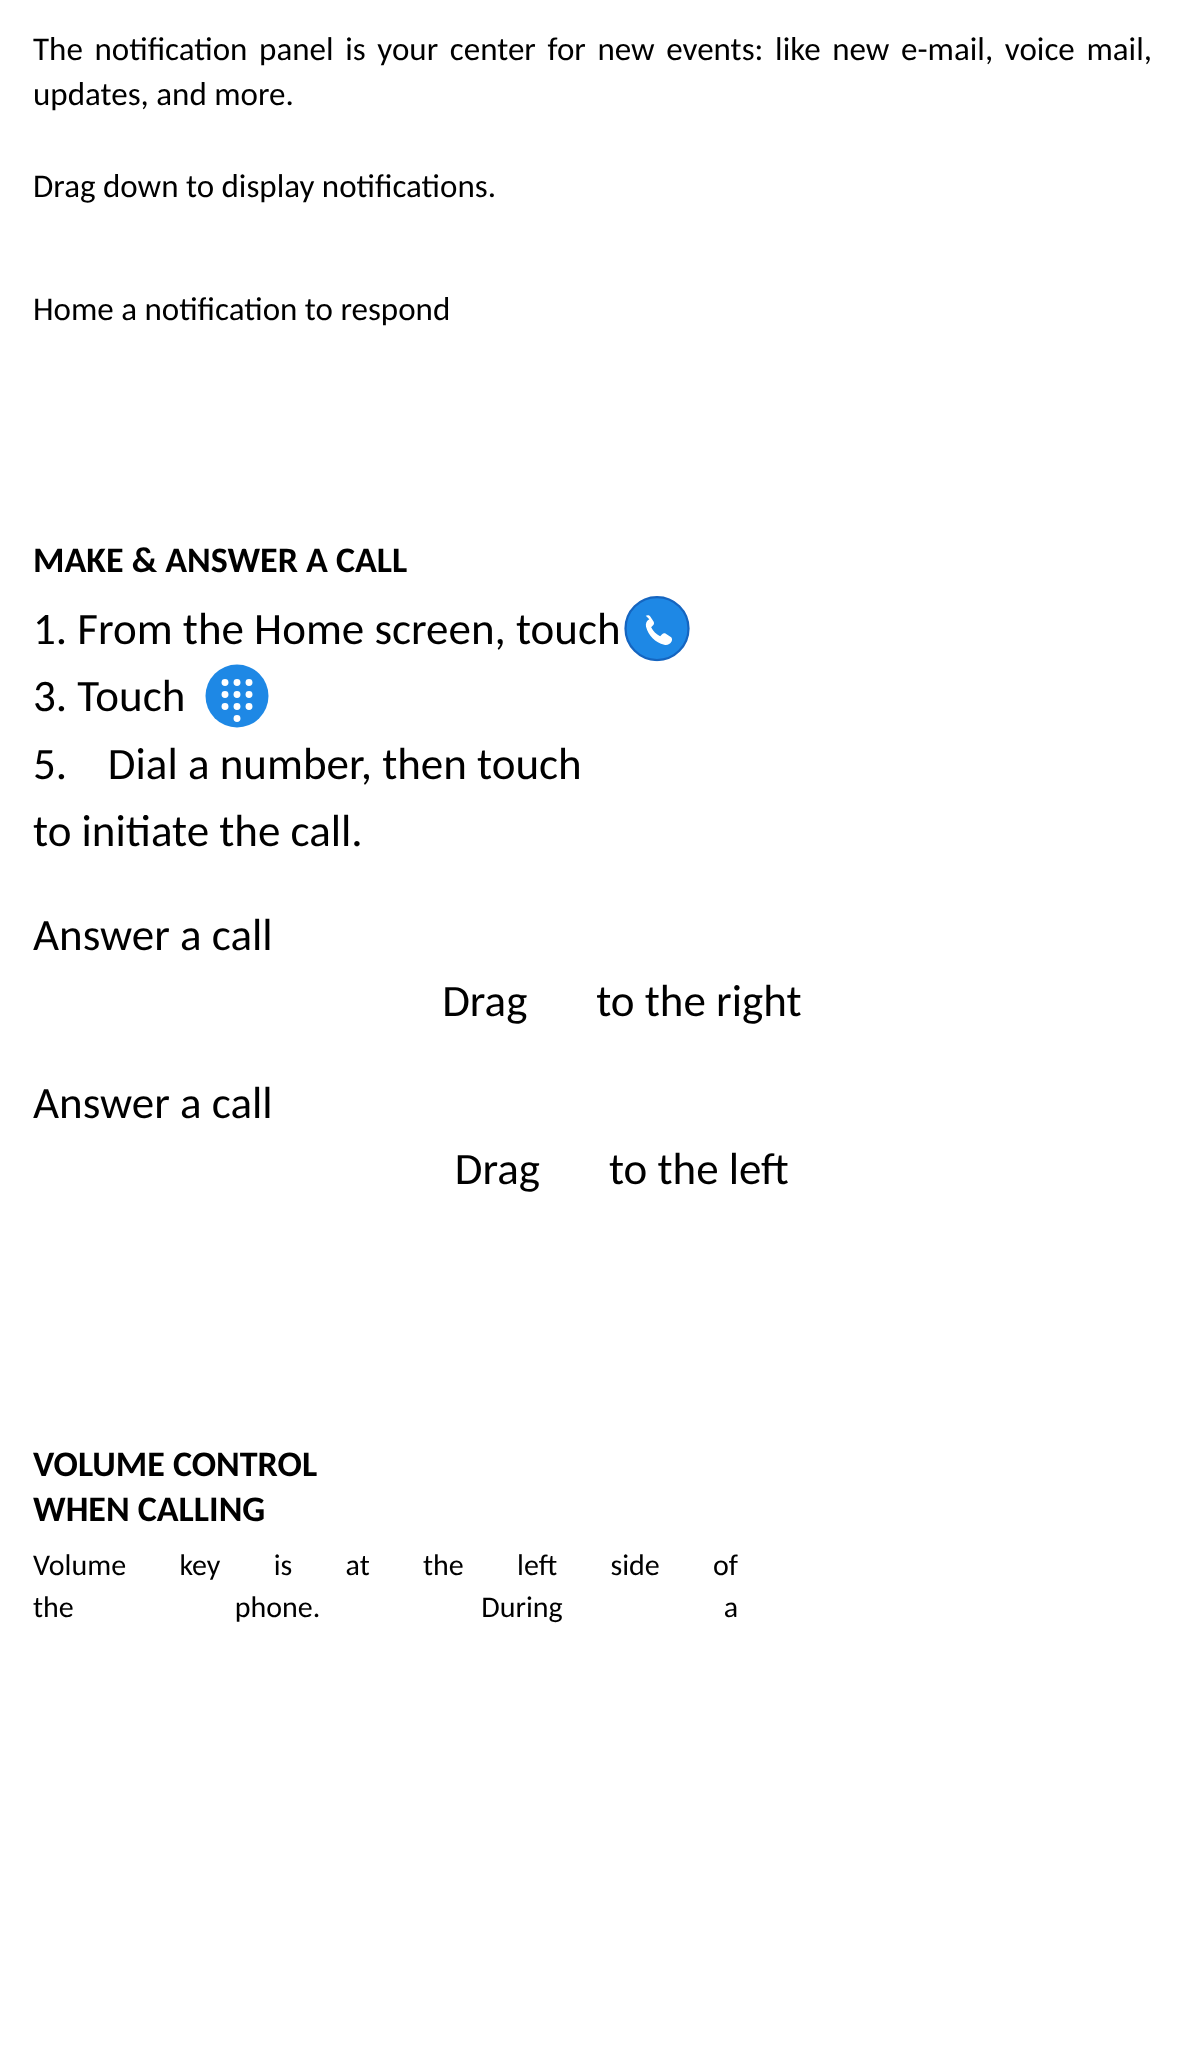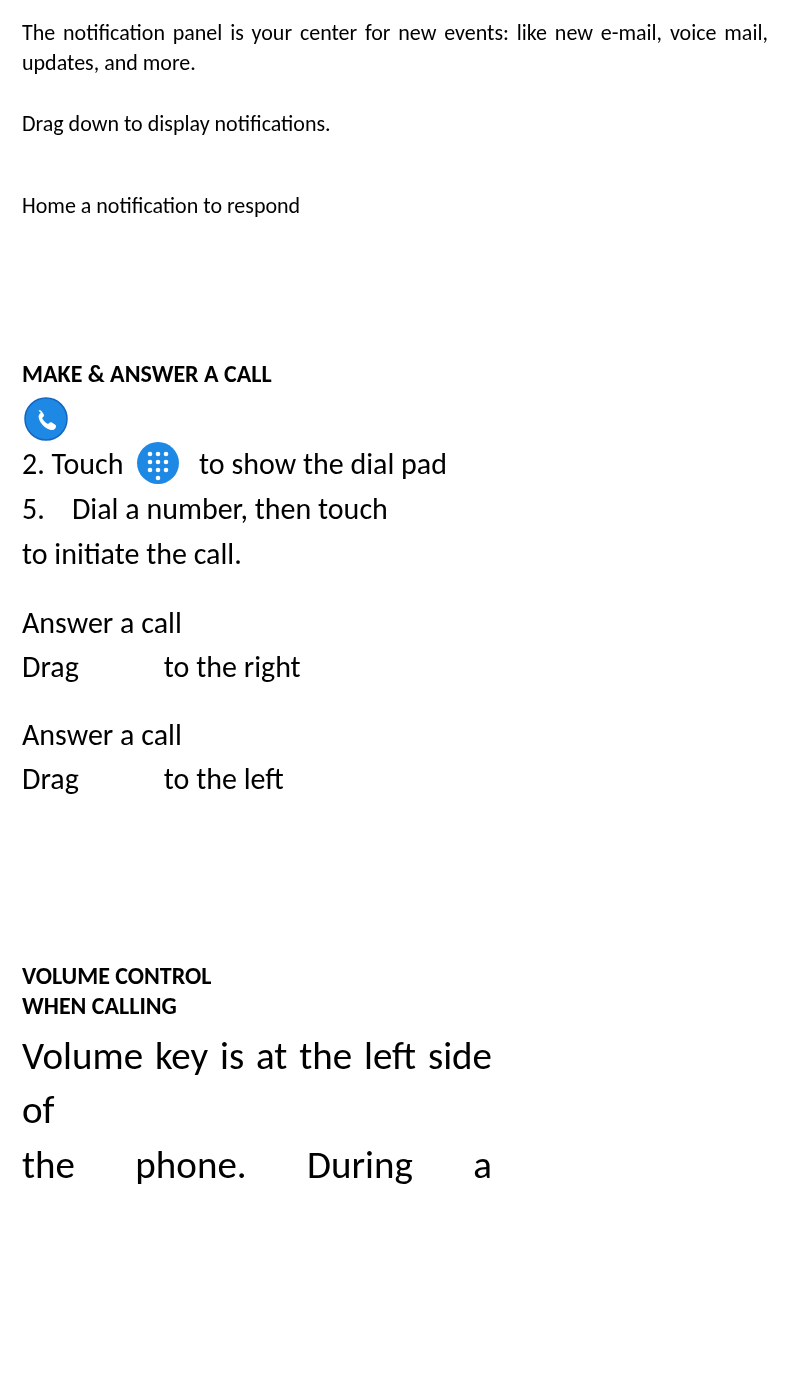--- a/index.html
+++ b/index.html
@@ -42,74 +42,75 @@
   }
   .phone-icon {
     width: 44px; height: 44px;
     margin-left: 2px;
   }
   .dialpad-icon {
     width: 44px; height: 44px;
     margin: 0 12px 0 6px;
   }
   .just {
-    font-size: 39px;
+    font-size: 20px;
     line-height: 1.4;
     text-align: justify;
     text-align-last: justify;
     width: 470px;
   }
   .drag-line {
     font-size: 30px;
     line-height: 1.45;
+    text-align: center;
   }
   .drag-line .d1 { display: inline-block; width: 135px; }
 </style>
 </head>
 <body>
 
 <p class="para">The notification panel is your center for new events: like new e-mail, voice mail, updates, and more.</p>
 <div class="gap-s"></div>
 <p class="para">Drag down to display notifications.</p>
 <div class="gap-m"></div>
 <p class="para">Home a notification to respond</p>
 
 <div class="gap-l"></div>
 
 <h2 class="section">MAKE &amp; ANSWER A CALL</h2>
 
 <div class="line">
+  <span class="seg">1. From the Home screen, touch</span>
   <span class="icon-wrap phone-icon">
     <svg viewBox="0 0 44 44" width="44" height="44">
       <circle cx="22" cy="22" r="21" fill="#1e88e5" stroke="#1565c0" stroke-width="1.5"></circle>
       <path d="M14.5 13.5 c1.2 -0.6 2.4 -0.4 3 0.5 l2.2 3.3 c0.5 0.8 0.4 1.8 -0.3 2.5 l-1.3 1.3 c1.3 2.7 3.3 4.7 6 6 l1.3 -1.3 c0.7 -0.7 1.7 -0.8 2.5 -0.3 l3.3 2.2 c0.9 0.6 1.1 1.8 0.5 3 c-0.9 1.8 -2.9 2.7 -4.9 2.2 c-5.9 -1.5 -10.6 -6.2 -12.1 -12.1 c-0.5 -2 0.4 -4 2.2 -4.9 z" fill="#ffffff"></path>
     </svg>
   </span>
 </div>
 
 <div class="line">
-  <span class="seg">2. Touch </span>
+  <span class="seg">3. Touch </span>
   <span class="icon-wrap dialpad-icon">
     <svg viewBox="0 0 44 44" width="44" height="44">
       <circle cx="22" cy="22" r="21" fill="#1e88e5"></circle>
       <g fill="#ffffff">
         <circle cx="14" cy="13" r="2.3"></circle>
           <circle cx="22" cy="13" r="2.3"></circle>
           <circle cx="30" cy="13" r="2.3"></circle>
         <circle cx="14" cy="21" r="2.3"></circle>
           <circle cx="22" cy="21" r="2.3"></circle>
           <circle cx="30" cy="21" r="2.3"></circle>
         <circle cx="14" cy="29" r="2.3"></circle>
           <circle cx="22" cy="29" r="2.3"></circle>
           <circle cx="30" cy="29" r="2.3"></circle>
         <circle cx="22" cy="37" r="2.3"></circle>
       </g>
     </svg>
   </span>
-  <span class="seg"> to show the dial pad</span>
 </div>
 
 <div class="line">
   <span class="seg">5.    Dial a number, then touch</span>
 </div>
 <div class="line">
   <span class="seg">to initiate the call.</span>
 </div>
 
 <div class="gap-s"></div>

